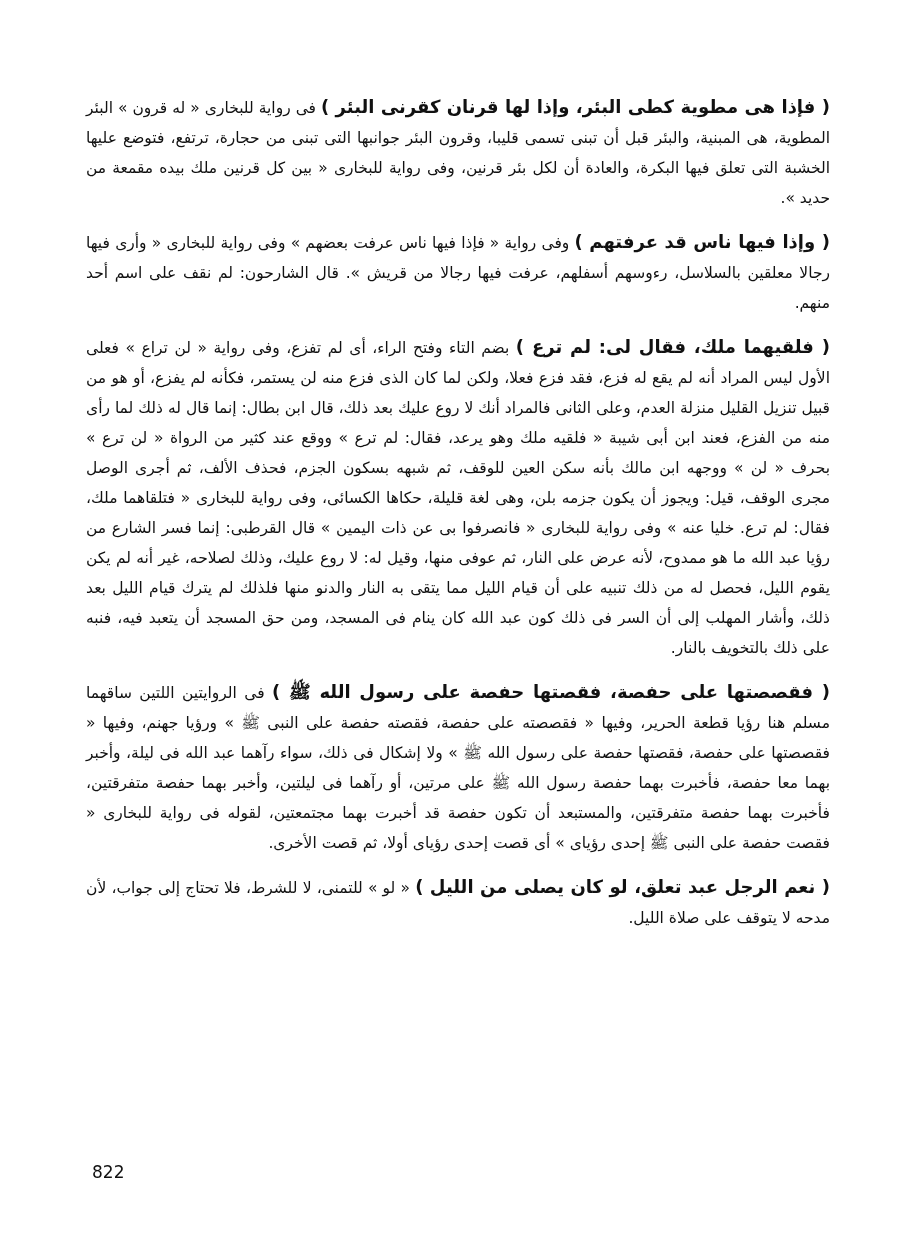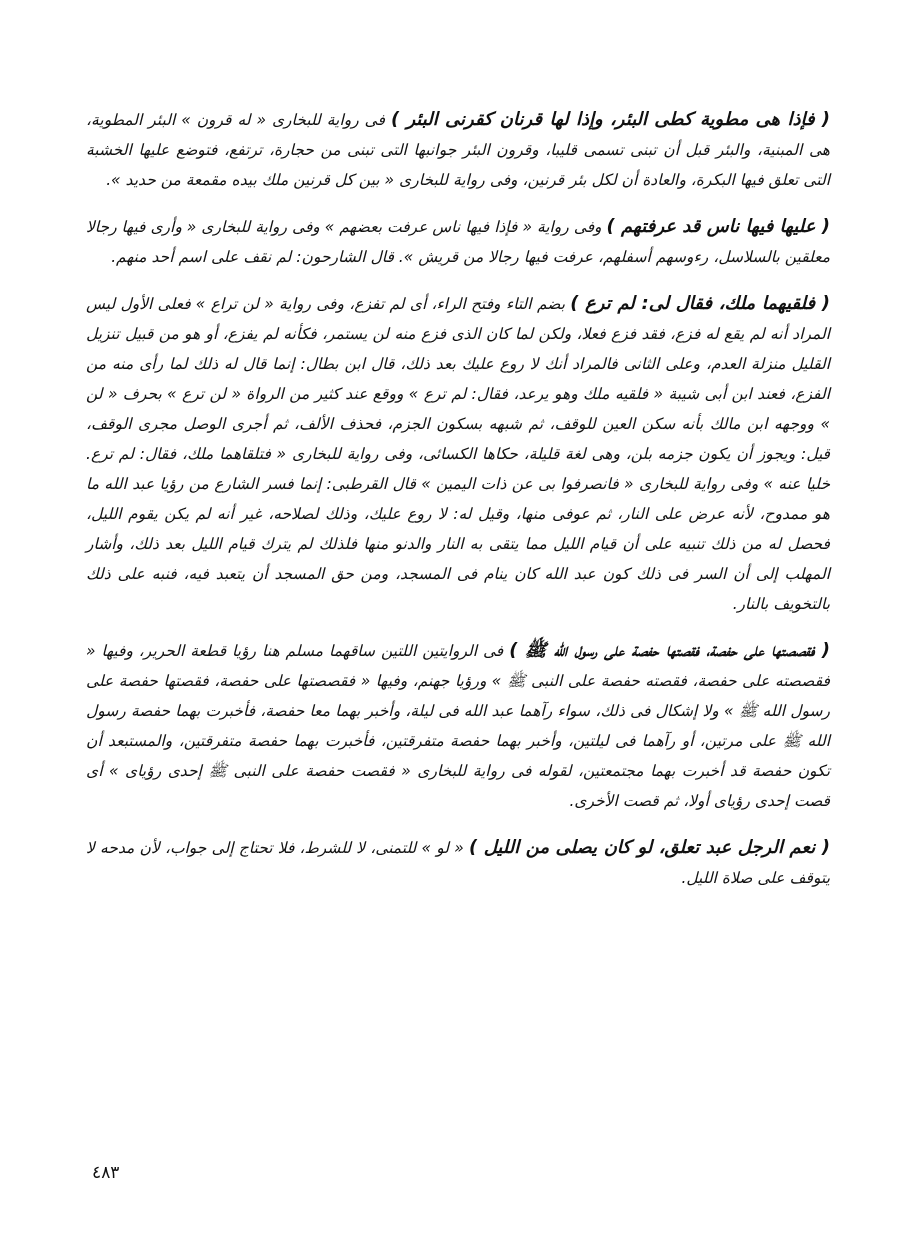--- a/index.html
+++ b/index.html
@@ -1,27 +1,27 @@
 <!DOCTYPE html>
 <html><head>
 <meta charset="utf-8">
 <style>
   html, body { margin: 0; padding: 0; background: #ffffff; }
   body { width: 911px; height: 1259px; position: relative; overflow: hidden; color: #111; }
   .page { position: absolute; left: 86px; top: 88px; width: 744px; direction: rtl;
           font-family: "DejaVu Sans", sans-serif; font-size: 15.5px; line-height: 30px; text-align: justify; }
-  .para { margin: 16px 0 14px 0; text-indent: 0; font-style: italic; }
+  .para { margin: 4px 0 14px 0; text-indent: 0; }
   .lead { font-weight: bold; font-size: 18px; }
   .page-number { position: absolute; left: 92px; top: 1162px; font-family: "DejaVu Sans", sans-serif;
                  font-size: 17px; direction: rtl; color: #111; }
 </style>
 </head>
 <body>
 
 <div class="page">
   <p class="para"><span class="lead">( فإذا هى مطوية كطى البئر، وإذا لها قرنان كقرنى البئر )</span><span> فى رواية للبخارى « له قرون » البئر المطوية، هى المبنية، والبئر قبل أن تبنى تسمى قليبا، وقرون البئر جوانبها التى تبنى من حجارة، ترتفع، فتوضع عليها الخشبة التى تعلق فيها البكرة، والعادة أن لكل بئر قرنين، وفى رواية للبخارى « بين كل قرنين ملك بيده مقمعة من حديد ».</span></p>
-  <p class="para"><span class="lead">( عليها فيها ناس قد عرفتهم )</span><span> وفى رواية « فإذا فيها ناس عرفت بعضهم » وفى رواية للبخارى « وأرى فيها رجالا معلقين بالسلاسل، رءوسهم أسفلهم، عرفت فيها رجالا من قريش ». قال الشارحون: لم نقف على اسم أحد منهم.</span></p>
+  <p class="para"><span class="lead">( وإذا فيها ناس قد عرفتهم )</span><span> وفى رواية « فإذا فيها ناس عرفت بعضهم » وفى رواية للبخارى « وأرى فيها رجالا معلقين بالسلاسل، رءوسهم أسفلهم، عرفت فيها رجالا من قريش ». قال الشارحون: لم نقف على اسم أحد منهم.</span></p>
   <p class="para"><span class="lead">( فلقيهما ملك، فقال لى: لم ترع )</span><span> بضم التاء وفتح الراء، أى لم تفزع، وفى رواية « لن تراع » فعلى الأول ليس المراد أنه لم يقع له فزع، فقد فزع فعلا، ولكن لما كان الذى فزع منه لن يستمر، فكأنه لم يفزع، أو هو من قبيل تنزيل القليل منزلة العدم، وعلى الثانى فالمراد أنك لا روع عليك بعد ذلك، قال ابن بطال: إنما قال له ذلك لما رأى منه من الفزع، فعند ابن أبى شيبة « فلقيه ملك وهو يرعد، فقال: لم ترع » ووقع عند كثير من الرواة « لن ترع » بحرف « لن » ووجهه ابن مالك بأنه سكن العين للوقف، ثم شبهه بسكون الجزم، فحذف الألف، ثم أجرى الوصل مجرى الوقف، قيل: ويجوز أن يكون جزمه بلن، وهى لغة قليلة، حكاها الكسائى، وفى رواية للبخارى « فتلقاهما ملك، فقال: لم ترع. خليا عنه » وفى رواية للبخارى « فانصرفوا بى عن ذات اليمين » قال القرطبى: إنما فسر الشارع من رؤيا عبد الله ما هو ممدوح، لأنه عرض على النار، ثم عوفى منها، وقيل له: لا روع عليك، وذلك لصلاحه، غير أنه لم يكن يقوم الليل، فحصل له من ذلك تنبيه على أن قيام الليل مما يتقى به النار والدنو منها فلذلك لم يترك قيام الليل بعد ذلك، وأشار المهلب إلى أن السر فى ذلك كون عبد الله كان ينام فى المسجد، ومن حق المسجد أن يتعبد فيه، فنبه على ذلك بالتخويف بالنار.</span></p>
   <p class="para"><span class="lead">( فقصصتها على حفصة، فقصتها حفصة على رسول الله ﷺ )</span><span> فى الروايتين اللتين ساقهما مسلم هنا رؤيا قطعة الحرير، وفيها « فقصصته على حفصة، فقصته حفصة على النبى ﷺ » ورؤيا جهنم، وفيها « فقصصتها على حفصة، فقصتها حفصة على رسول الله ﷺ » ولا إشكال فى ذلك، سواء رآهما عبد الله فى ليلة، وأخبر بهما معا حفصة، فأخبرت بهما حفصة رسول الله ﷺ على مرتين، أو رآهما فى ليلتين، وأخبر بهما حفصة متفرقتين، فأخبرت بهما حفصة متفرقتين، والمستبعد أن تكون حفصة قد أخبرت بهما مجتمعتين، لقوله فى رواية للبخارى « فقصت حفصة على النبى ﷺ إحدى رؤياى » أى قصت إحدى رؤياى أولا، ثم قصت الأخرى.</span></p>
   <p class="para"><span class="lead">( نعم الرجل عبد تعلق، لو كان يصلى من الليل )</span><span> « لو » للتمنى، لا للشرط، فلا تحتاج إلى جواب، لأن مدحه لا يتوقف على صلاة الليل.</span></p>
 </div>
 
-<div class="page-number">٤٨٣</div>
+<div class="page-number">822</div>
 
 </body></html>

